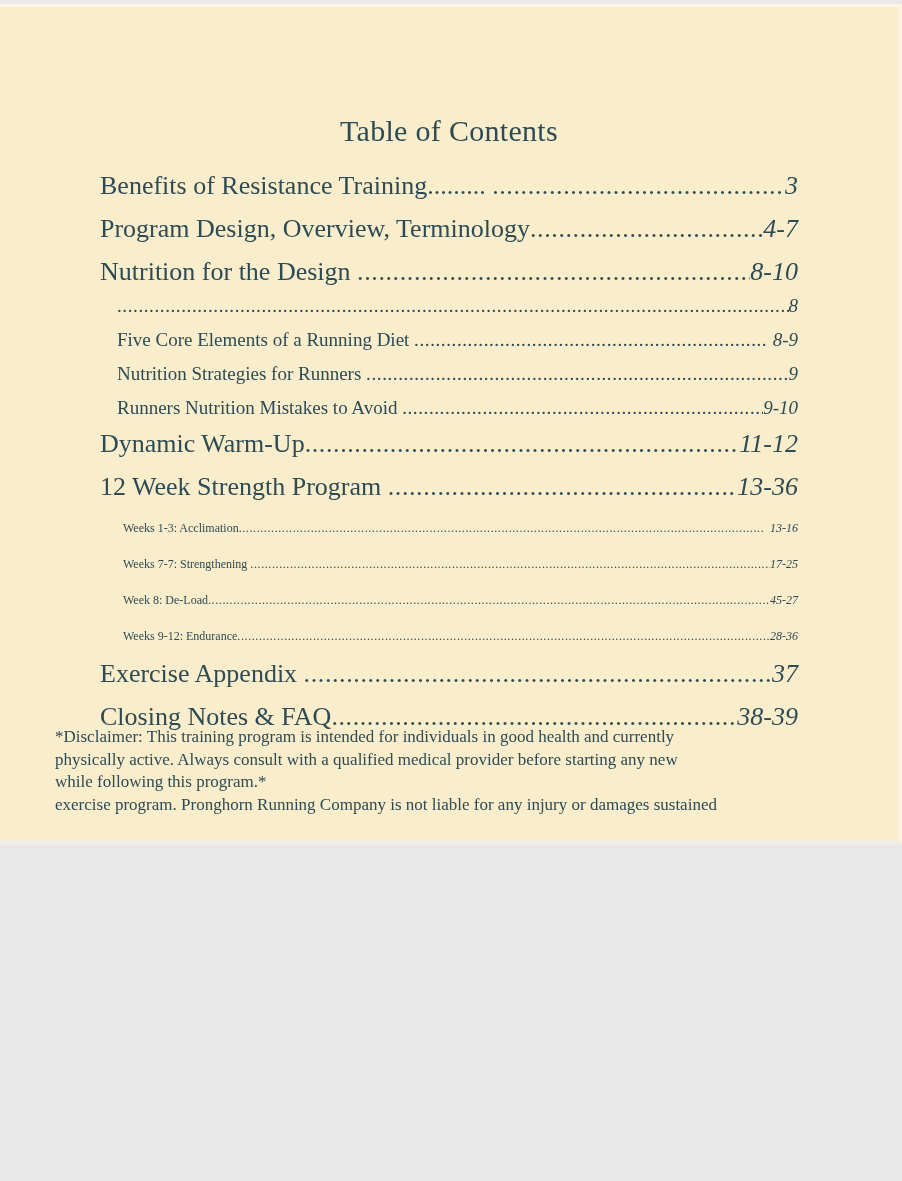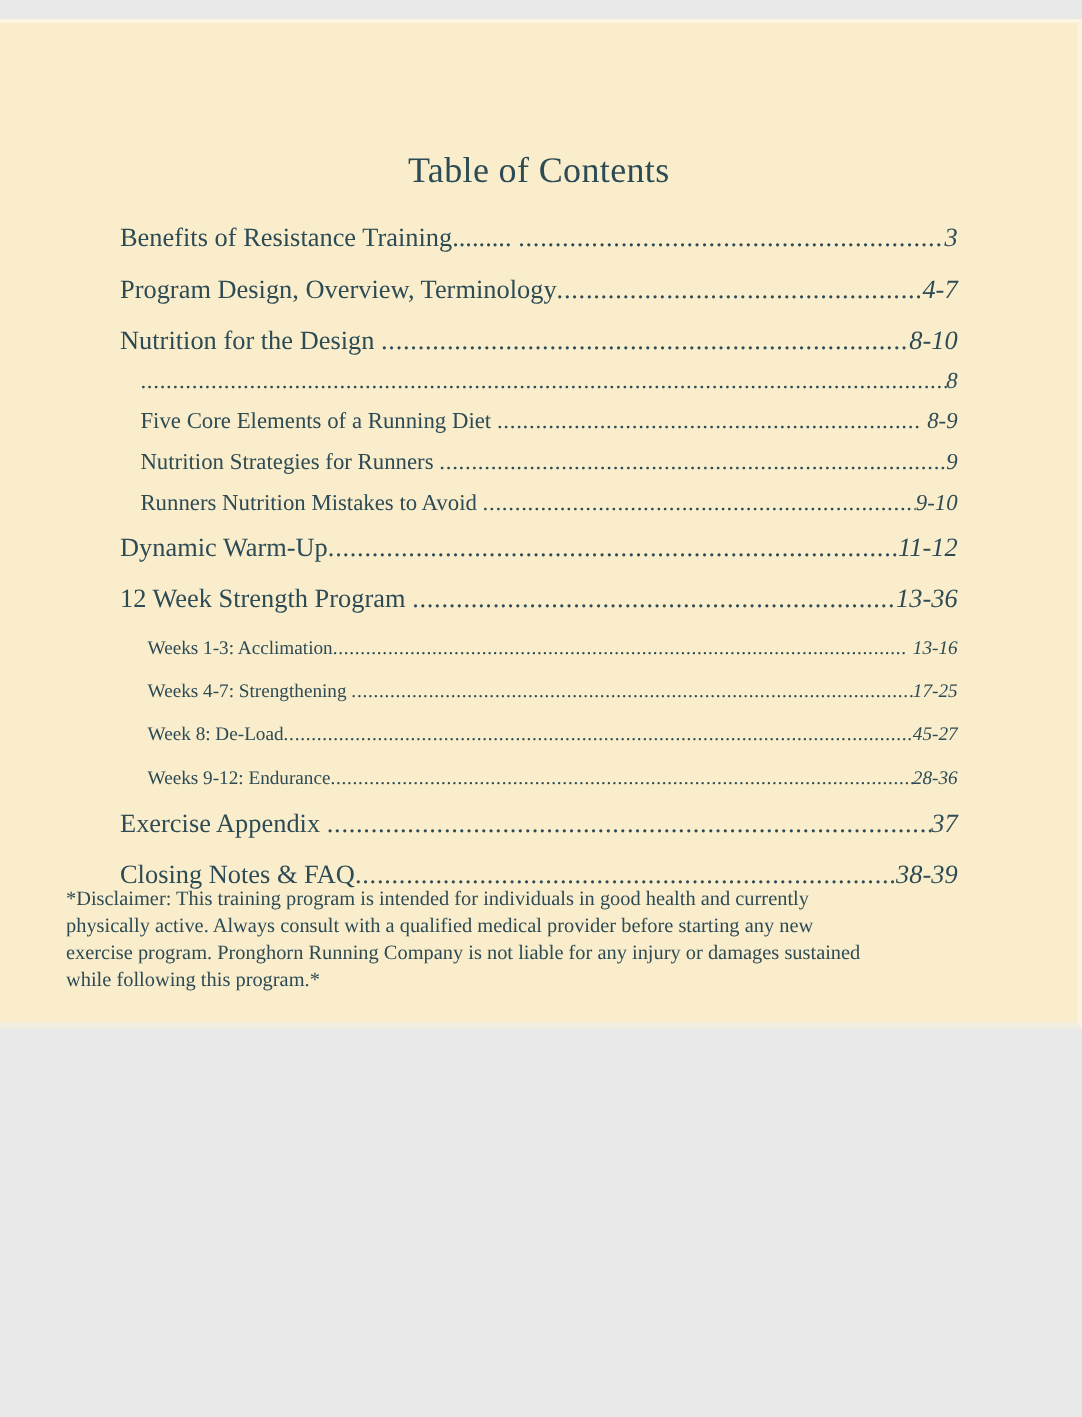--- a/index.html
+++ b/index.html
@@ -4,21 +4,21 @@
 <style>
   html, body {
     margin: 0;
     padding: 0;
     background: #e8e8e8;
   }
   .page {
     position: relative;
     width: 902px;
     height: 841px;
-    margin: 16px auto;
+    margin: 4px auto;
     box-sizing: border-box;
     background: var(--bg, #f9edcb);
     border-top: 3px solid #fdf6e2;
     border-right: 4px solid #fcf4de;
     border-bottom: 5px solid #f0ede1;
     color: var(--ink, #2d4b55);
     font-family: "Liberation Serif", "DejaVu Serif", serif;
     overflow: hidden;
   }
   .title {
@@ -47,23 +47,23 @@
     overflow: hidden;
     white-space: nowrap;
     letter-spacing: 0.6px;
     min-width: 0;
   }
   .toc-page {
     flex: 0 0 auto;
     font-style: italic;
     white-space: pre;
   }
-  .row-main  { font-size: 22px; line-height: 30px; margin-bottom: 13px; }
+  .row-main  { font-size: 26px; line-height: 30px; margin-bottom: 13px; }
   .row-sub   { font-size: 19px; line-height: 26px; margin-bottom: 8px;  padding-left: 17px; }
-  .row-subw  { font-size: 16px; line-height: 27px; margin-bottom: 9px;  padding-left: 23px; }
+  .row-subw  { font-size: 12px; line-height: 27px; margin-bottom: 9px;  padding-left: 23px; }
   .tight     { margin-bottom: 6px; }
   .gap-top   { margin-top: 8px; }
   .pgap      { padding-left: 6px; }
   .disclaimer {
     position: absolute;
     left: 55px;
     right: 55px;
     bottom: 24px;
     text-align: left;
     font-size: 17px;
@@ -132,21 +132,21 @@
       <span class="toc-page">13-36</span>
     </div>
 
     <div class="toc-row row-subw">
       <span class="toc-label">Weeks 1-3: Acclimation</span>
       <span class="toc-dots">................................................................................................................................................................................................................................................</span>
       <span class="toc-page pgap">13-16</span>
     </div>
 
     <div class="toc-row row-subw">
-      <span class="toc-label">Weeks 4-7: Strengthening </span>
+      <span class="toc-label">Weeks 7-7: Strengthening </span>
       <span class="toc-dots">................................................................................................................................................................................................................................................</span>
       <span class="toc-page">17-25</span>
     </div>
 
     <div class="toc-row row-subw">
       <span class="toc-label">Week 8: De-Load</span>
       <span class="toc-dots">................................................................................................................................................................................................................................................</span>
       <span class="toc-page">45-27</span>
     </div>
 
@@ -166,17 +166,17 @@
       <span class="toc-label">Closing Notes &amp; FAQ</span>
       <span class="toc-dots">................................................................................................................................................................................................................................................</span>
       <span class="toc-page">38-39</span>
     </div>
 
   </div>
 
   <div class="disclaimer">
     <div>*Disclaimer: This training program is intended for individuals in good health and currently</div>
     <div>physically active. Always consult with a qualified medical provider before starting any new</div>
+    <div>while following this program.*</div>
     <div>exercise program. Pronghorn Running Company is not liable for any injury or damages sustained</div>
-    <div>while following this program.*</div>
   </div>
 
 </div>
 
 </body></html>

